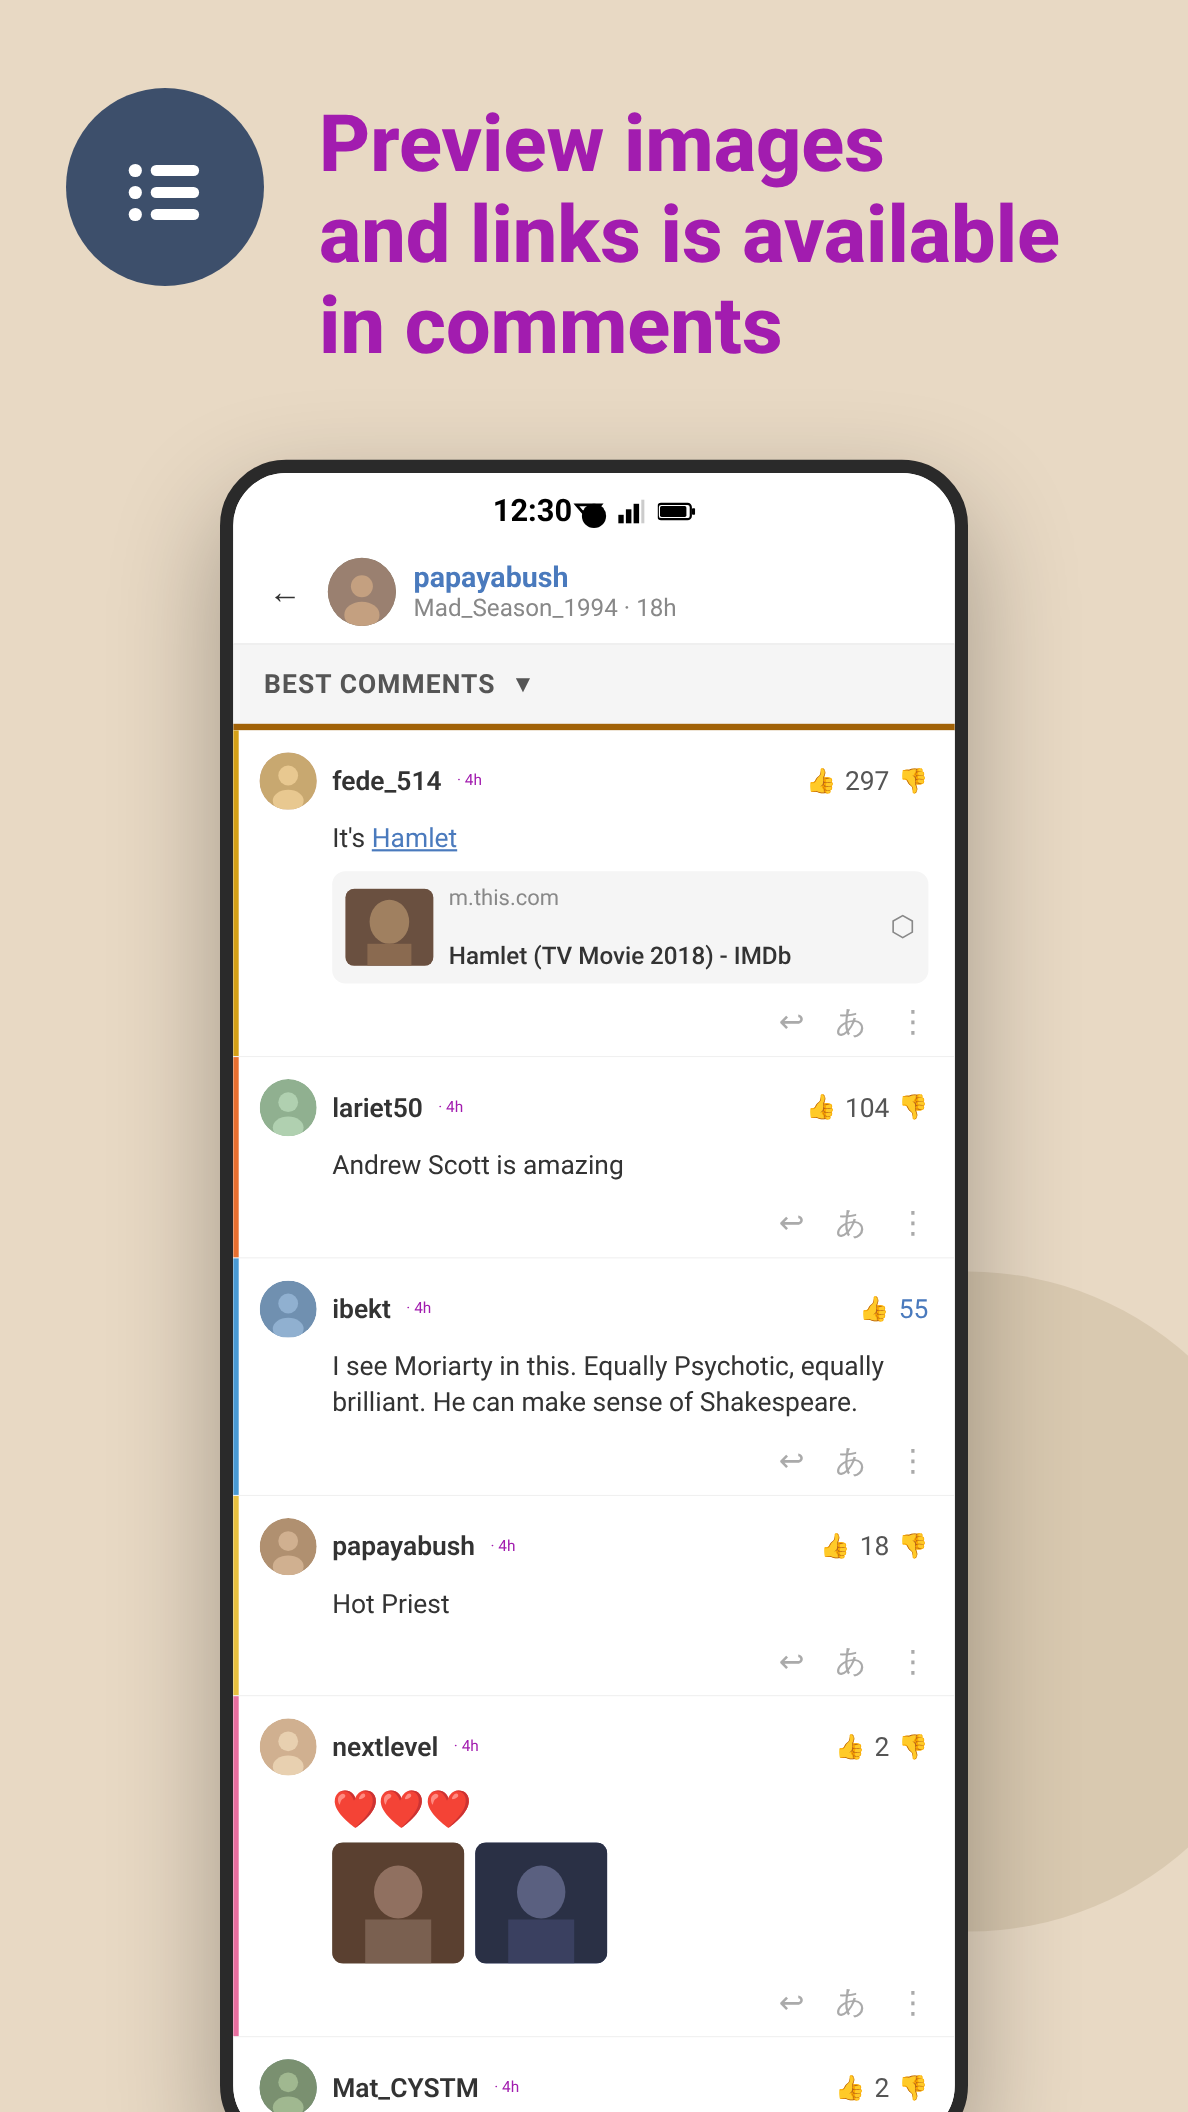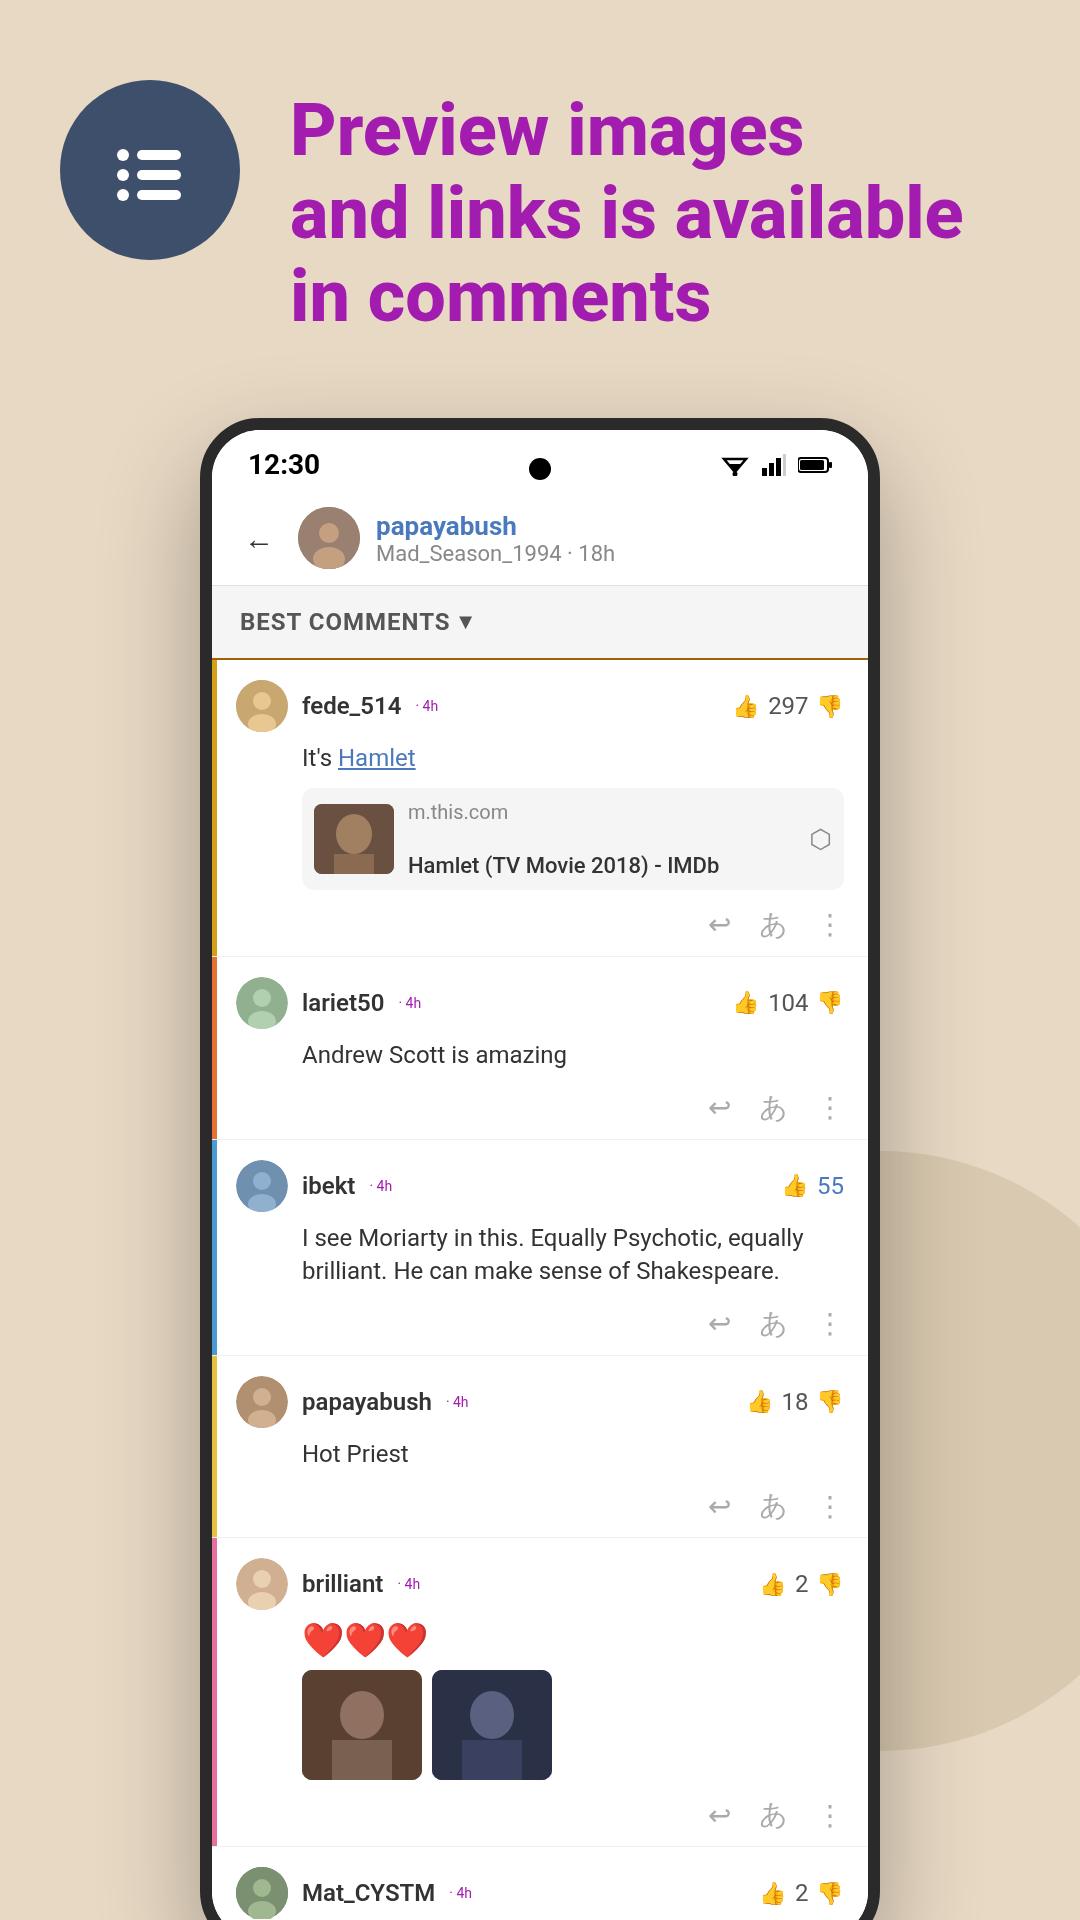--- a/index.html
+++ b/index.html
@@ -79,21 +79,21 @@
       border: 12px solid #2a2a2a;
       overflow: hidden;
       box-shadow: 0 40px 100px rgba(0,0,0,0.3);
     }
 
     
     .status-bar {
       background: #ffffff;
       display: flex;
       align-items: center;
-      justify-content: space-between;
+      justify-content: center;
       padding: 18px 36px 10px 36px;
     }
 
     .status-time {
       font-size: 28px;
       font-weight: 700;
       color: #000;
     }
 
     .status-icons {
@@ -158,22 +158,22 @@
       font-size: 22px;
       color: #888;
     }
 
     
     .filter-bar {
       background: #f5f5f5;
       padding: 22px 28px;
       display: flex;
       align-items: center;
-      gap: 4px;
-      border-bottom: 2px solid #a16207;
+      gap: 14px;
+      border-bottom: 6px solid #a16207;
     }
 
     .filter-label {
       font-size: 24px;
       font-weight: 700;
       color: #555;
       letter-spacing: 1px;
     }
 
     .filter-arrow {
@@ -592,21 +592,21 @@
         <div class="comment-left-bar bar-pink"></div>
         <div class="comment-header">
           <div class="comment-user-info">
             <div class="comment-avatar">
               <svg width="52" height="52" viewBox="0 0 52 52">
                 <circle cx="26" cy="26" r="26" fill="#d0b090"></circle>
                 <circle cx="26" cy="21" r="9" fill="#e8d0b0"></circle>
                 <ellipse cx="26" cy="44" rx="14" ry="10" fill="#e8d0b0"></ellipse>
               </svg>
             </div>
-            <span class="comment-username">brilliant</span>
+            <span class="comment-username">nextlevel</span>
             <span class="comment-time">· 4h</span>
           </div>
           <div class="comment-votes">
             <span style="font-size:22px;">👍</span>
             <span class="vote-count">2</span>
             <span style="font-size:22px;">👎</span>
           </div>
         </div>
         <div class="hearts">❤️❤️❤️</div>
         <div class="image-grid">

